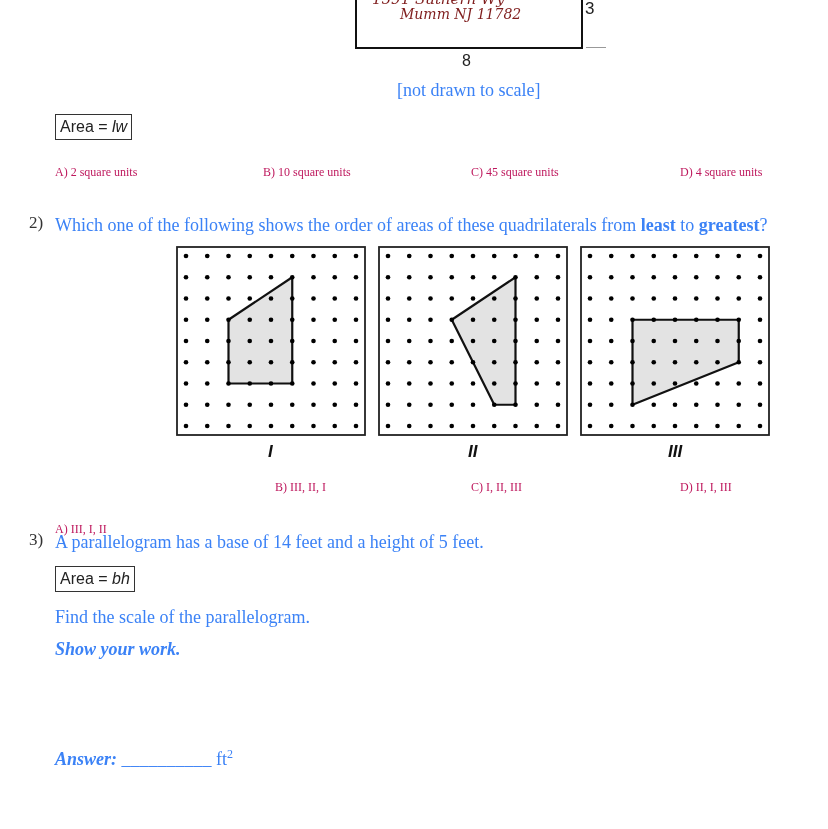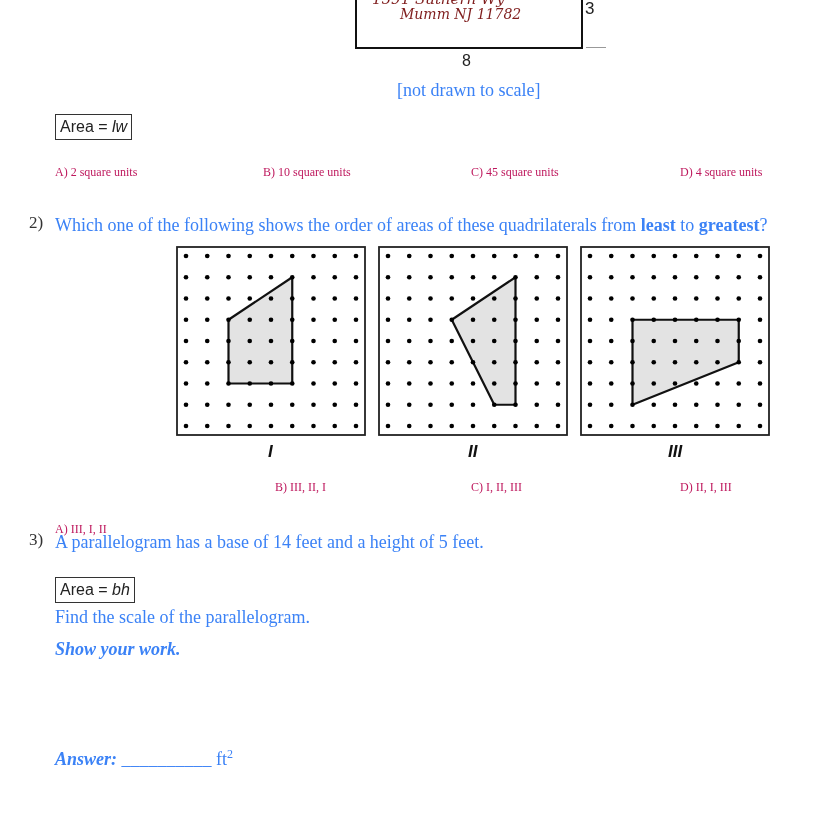--- a/index.html
+++ b/index.html
@@ -319,21 +319,21 @@
 <div class="abs choice" style="left:471px; top:480px;">
   <span>C)</span> <span>I, II, III</span>
 </div>
 <div class="abs choice" style="left:680px; top:480px;">
   <span>D)</span> <span>II, I, III</span>
 </div>
 
 <div class="abs qnum" style="left:29px; top:530px;">3)</div>
 <div class="abs serif" style="left:55px; top:532px; white-space:nowrap;">A parallelogram has a base of 14 feet and a height of 5 feet.</div>
 
-<div class="abs formula-box" style="left:55px; top:566px;margin-top:11px;">
+<div class="abs formula-box" style="left:55px; top:566px;">
   <span>Area = </span><i>bh</i>
 </div>
 
 <div class="abs serif" style="left:55px; top:607px;">Find the scale of the parallelogram.</div>
 <div class="abs serif" style="left:55px; top:639px; font-weight:bold; font-style:italic;">Show your work.</div>
 
 <div class="abs serif" style="left:55px; top:747px; white-space:nowrap;">
   <b><i>Answer:</i></b>
   <span>__________</span>
   <span>ft</span><sup style="font-size:12px;">2</sup>

